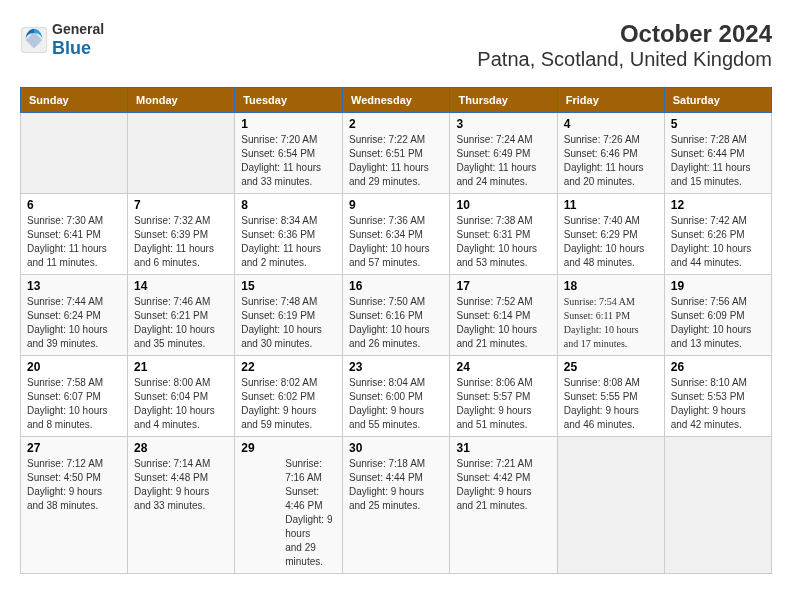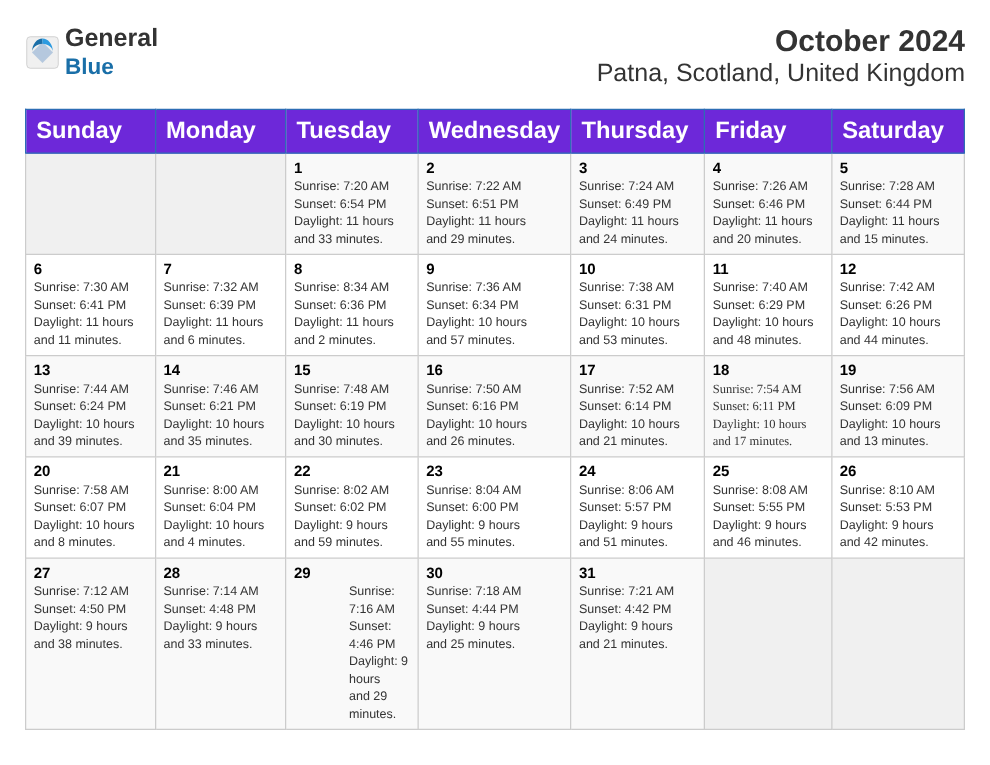--- a/index.html
+++ b/index.html
@@ -14,21 +14,21 @@
       display: flex;
       justify-content: space-between;
       align-items: flex-start;
       margin-bottom: 16px;
     }
     .logo {
       display: flex;
       align-items: center;
     }
     .logo-text-general {
-      font-size: 20px;
+      font-size: 14px;
       font-weight: bold;
       color: #333;
     }
     .logo-text-blue {
       font-size: 18px;
       font-weight: bold;
       color: #1a6fa8;
     }
     .logo-icon {
       width: 28px;
@@ -46,25 +46,25 @@
     .location-title {
       font-size: 20px;
       color: #333;
     }
     table {
       width: 100%;
       border-collapse: collapse;
       font-size: 11px;
     }
     thead tr th {
-      background-color: #6d28d9;
+      background-color: #a16207;
       color: #fff;
       padding: 6px 8px;
       text-align: left;
-      font-size: 19px;
+      font-size: 11px;
       font-weight: bold;
       border: 1px solid #2d6db5;
     }
     tbody tr td {
       vertical-align: top;
       padding: 4px 6px;
       border: 1px solid #ccc;
       width: 108px;
       min-height: 80px;
       height: 80px;

